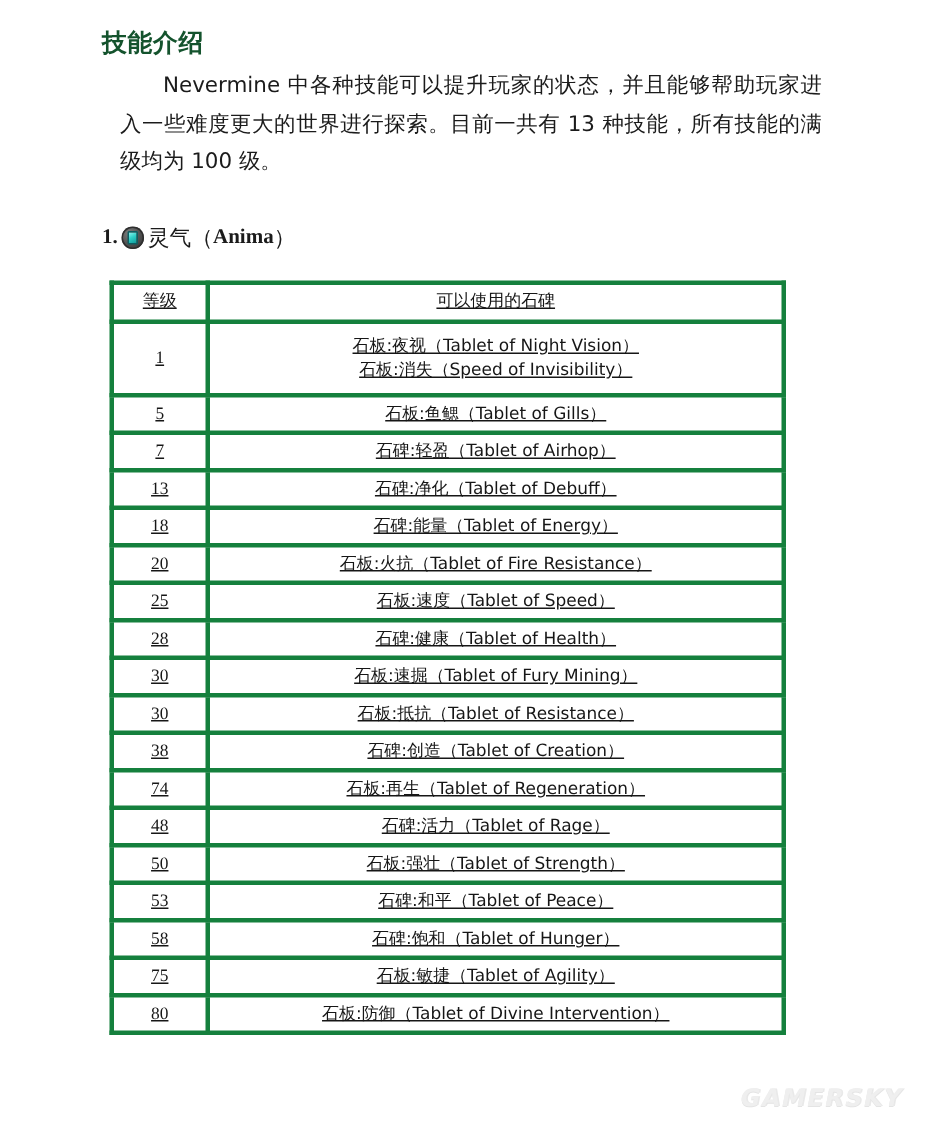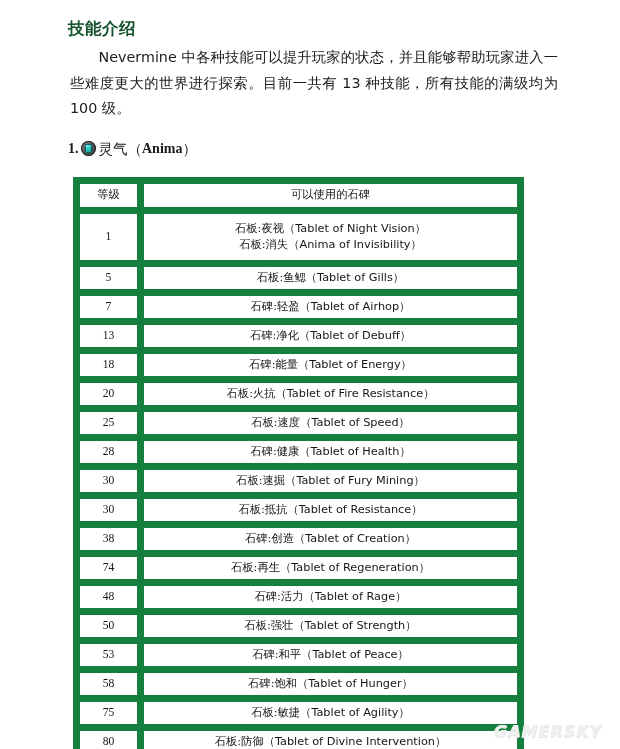--- a/index.html
+++ b/index.html
@@ -88,21 +88,21 @@
     left: 4px; top: 3px;
     width: 7px; height: 9px;
     background: linear-gradient(150deg, #8ff3ee 0%, #2fd0c8 45%, #119a9a 100%);
     border: 1px solid #0d5f62;
     box-sizing: border-box;
     border-radius: 1px;
   }
 
   
   p.body-text {
-    margin: 2px;
+    margin: 12px;
     font-size: 14.3px;
     line-height: 25.5px;
     text-align: justify;
     text-justify: inter-ideograph;
     font-family: "DejaVu Sans", "Liberation Sans", sans-serif;
     letter-spacing: 0;
   }
   p.indent2 { text-indent: 2em; }
   p.lead { margin-top: 1px; }
 
@@ -111,29 +111,30 @@
 
   
   table.skill-table {
     border-collapse: collapse;
     width: 451px;
     margin: 12px 0 0 5px;
     table-layout: fixed;
     background: #fff;
   }
   table.skill-table td, table.skill-table th {
-    border: 7px solid #15803d;
+    border: 3px solid #15803d;
     text-align: center;
     vertical-align: middle;
     font-family: "DejaVu Sans", "Liberation Sans", sans-serif;
     font-size: 11.3px;
     line-height: 16px;
     padding: 2px 2px;
     color: #161616;
     font-weight: normal;
+    text-decoration: underline;
   }
   table.skill-table col.c-level { width: 64px; }
   table.skill-table th {
     height: 19px;
   }
   table.skill-table td.level {
     font-family: "Liberation Serif", serif;
     font-size: 11.6px;
   }
   table.skill-table tr.r-normal td { height: 18px; }
@@ -188,21 +189,21 @@
       <tr>
         <th>等级</th>
         <th>可以使用的石碑</th>
       </tr>
     </thead>
     <tbody>
         <tr class="r-tall">
           <td class="level">1</td>
           <td>
             <span class="tab-line">石板:夜视（Tablet of Night Vision）</span>
-            <span class="tab-line">石板:消失（Anima of Invisibility）</span>
+            <span class="tab-line">石板:消失（Speed of Invisibility）</span>
           </td>
         </tr>
         <tr class="r-normal">
           <td class="level">5</td>
           <td>
             <span class="tab-line">石板:鱼鳃（Tablet of Gills）</span>
           </td>
         </tr>
         <tr class="r-normal">
           <td class="level">7</td>

